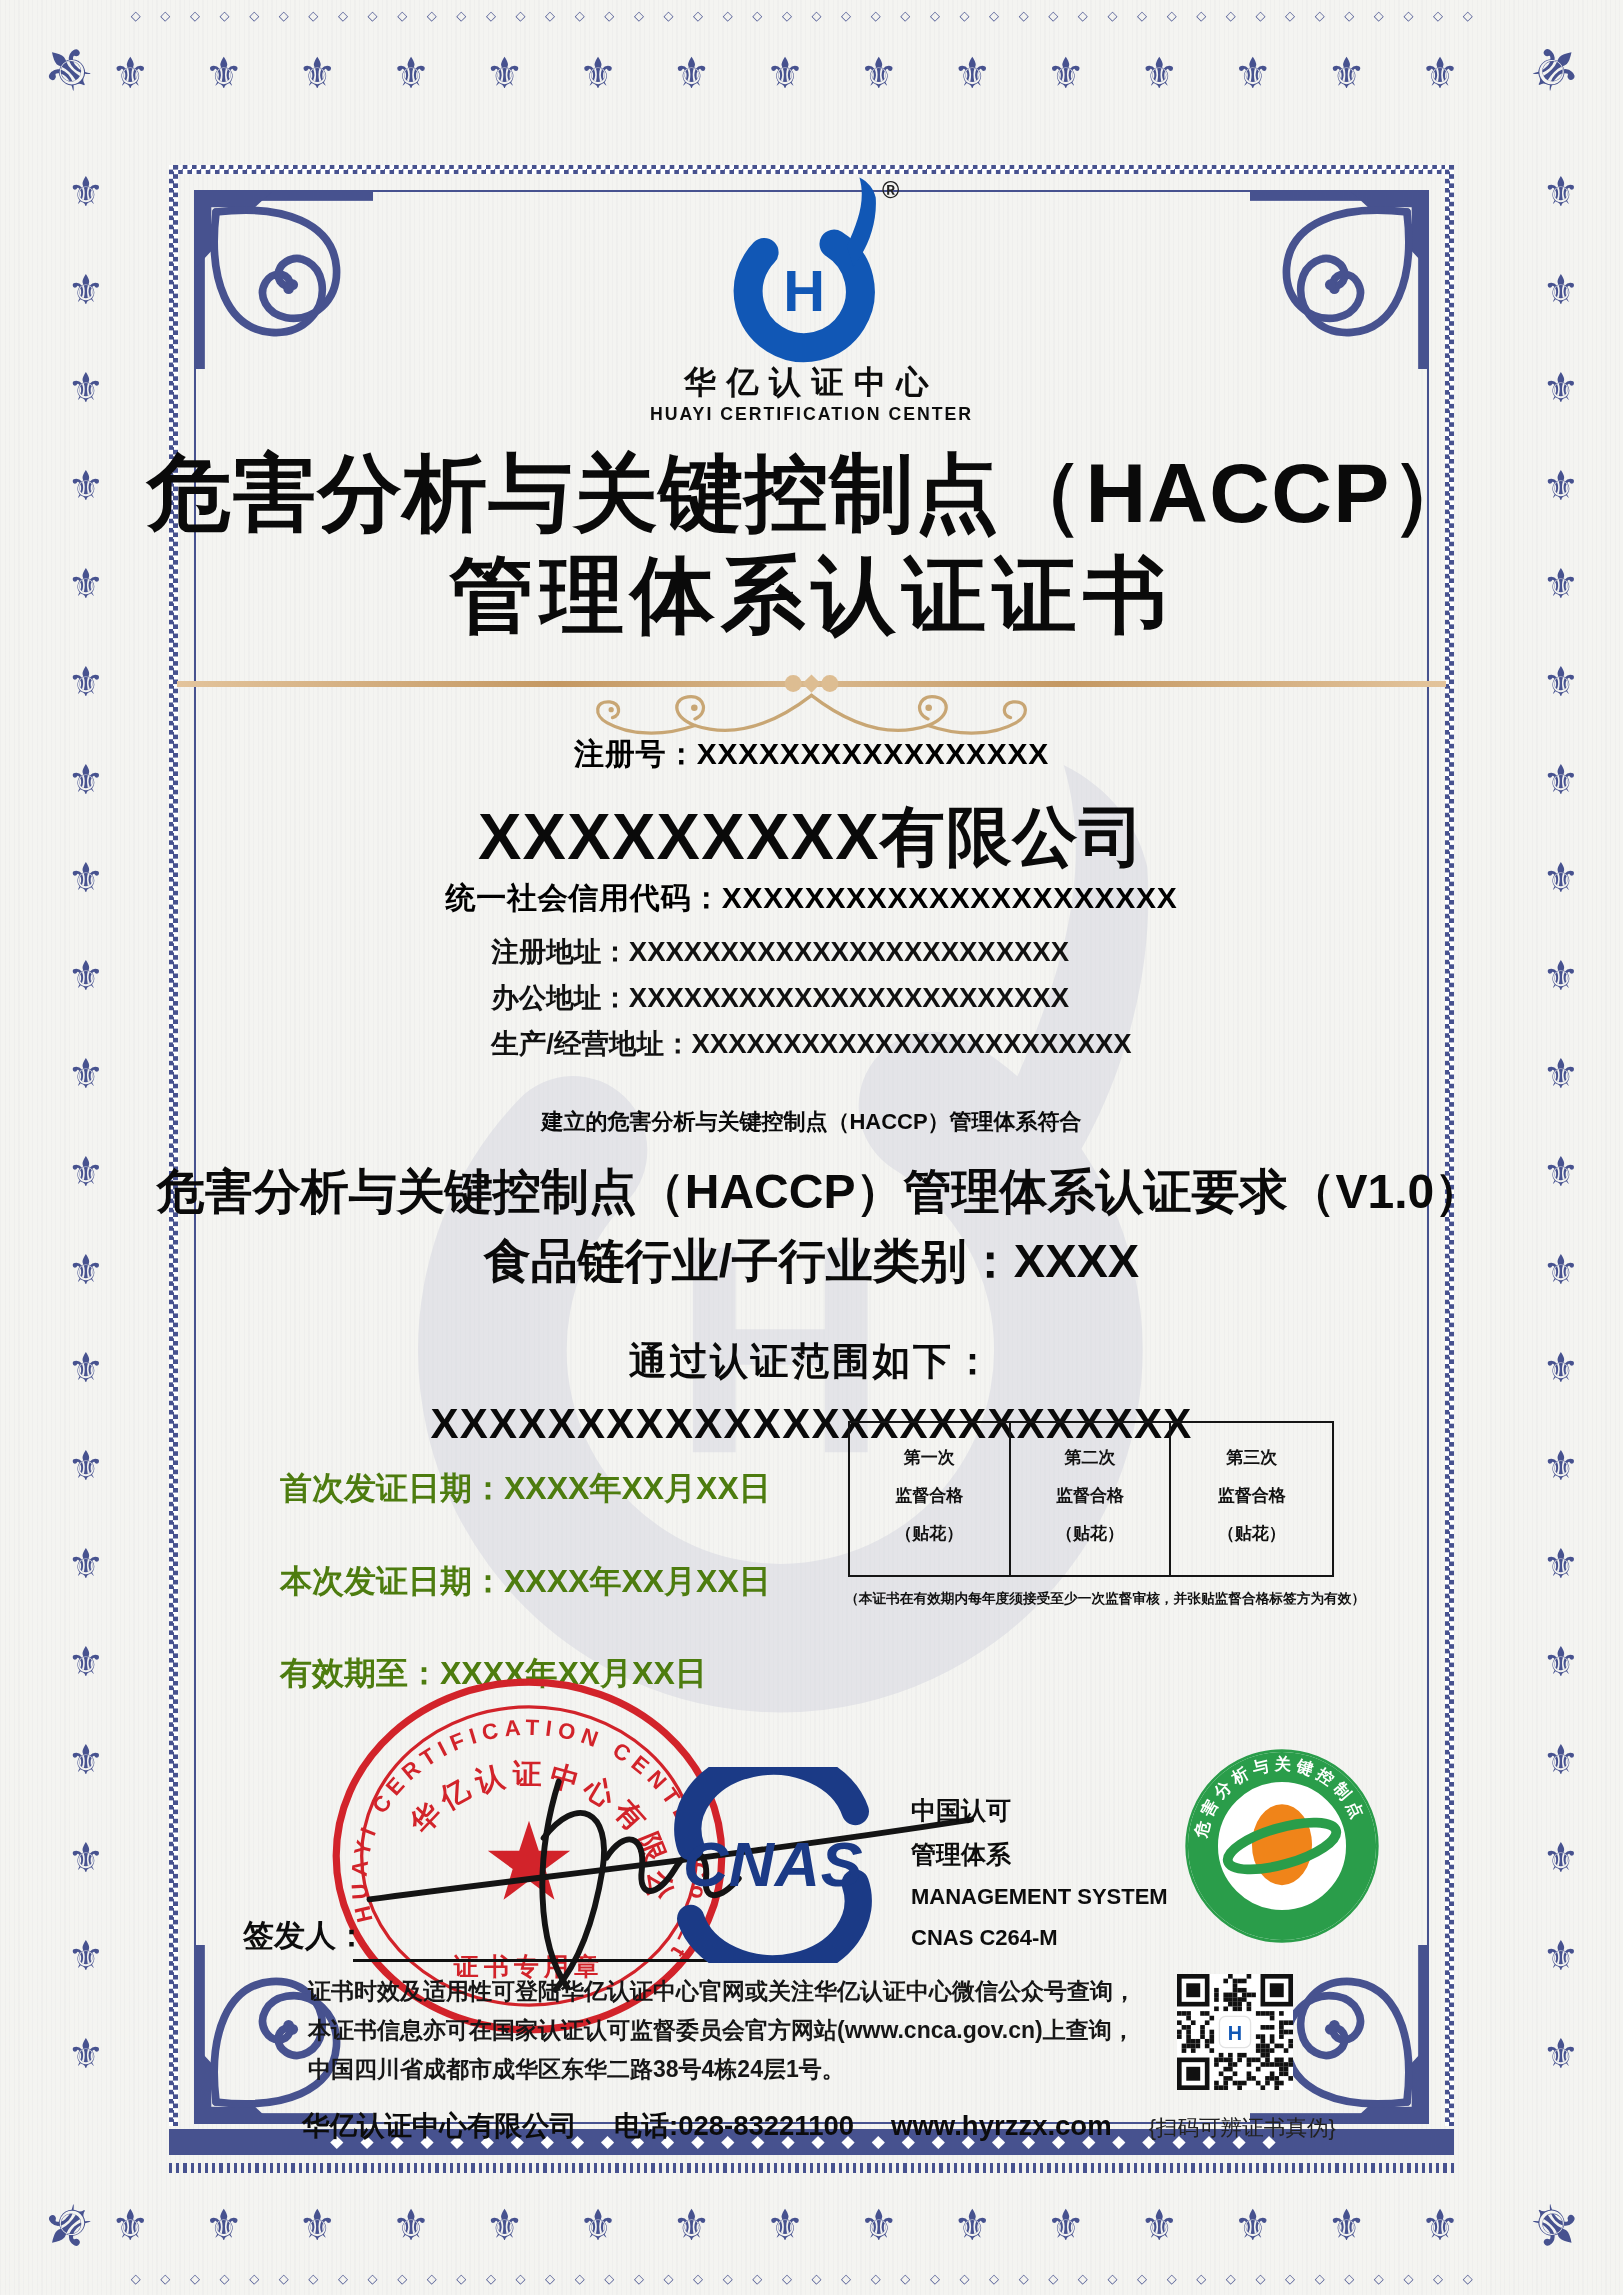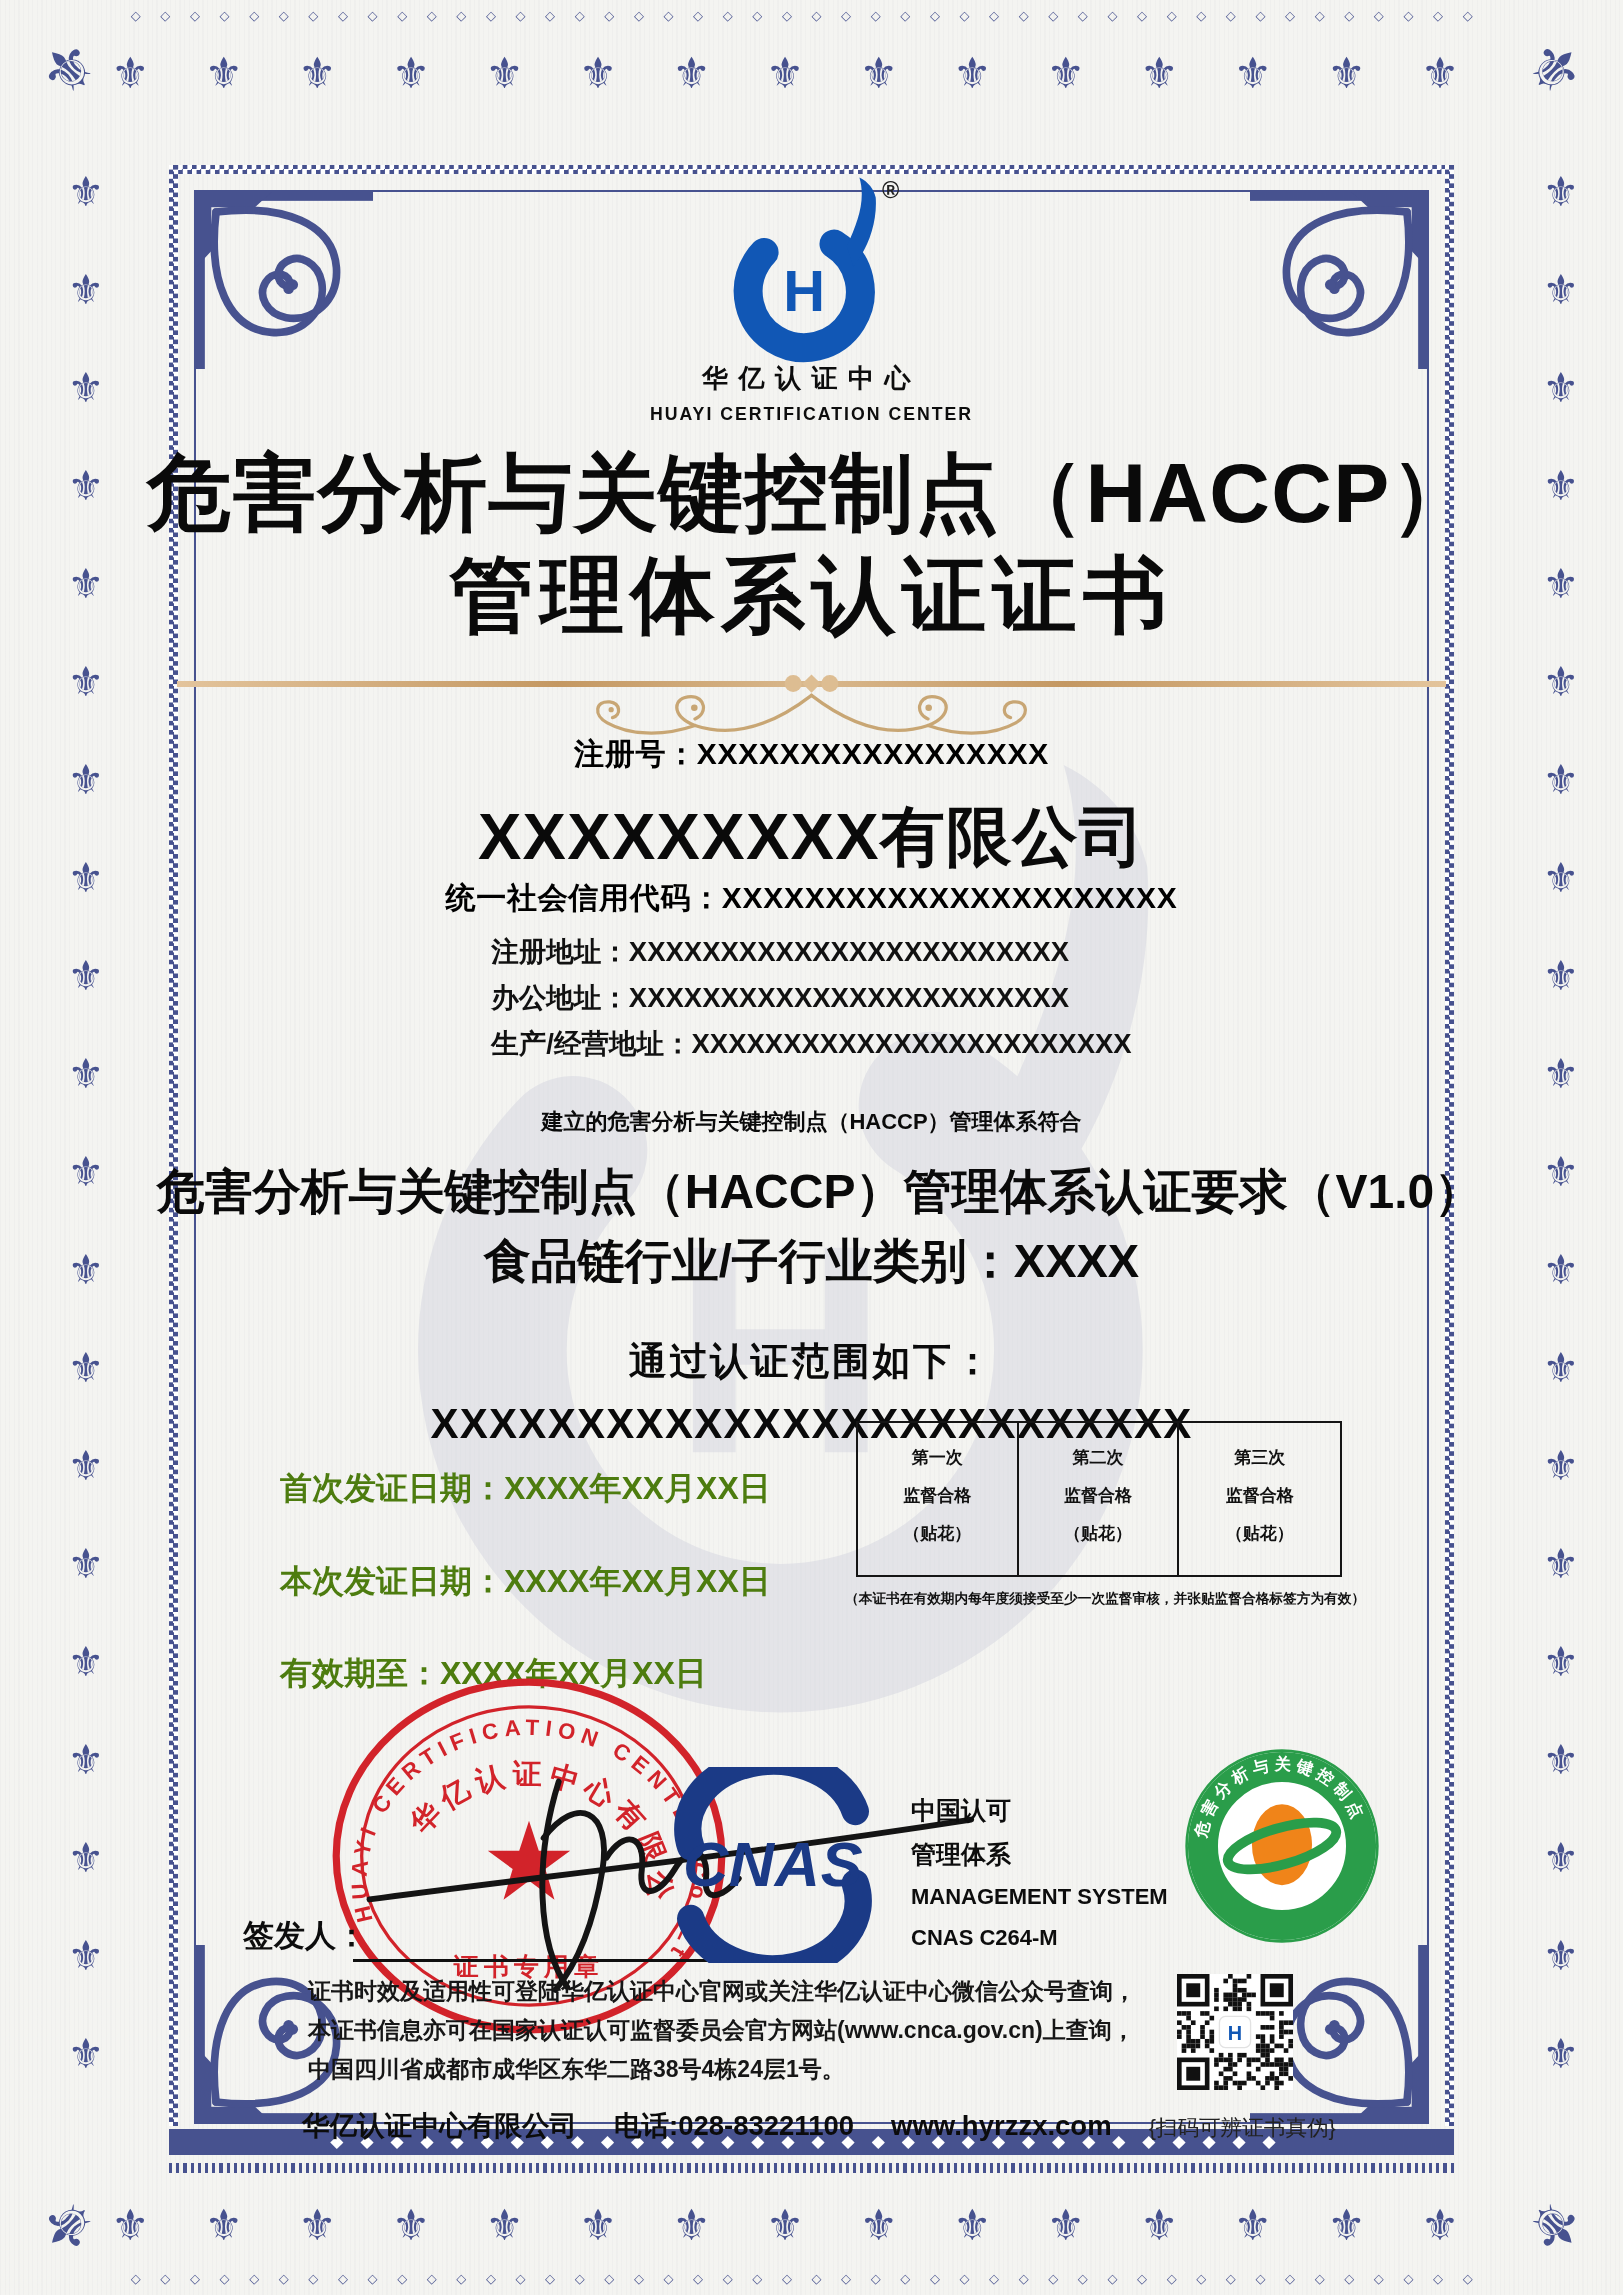--- a/index.html
+++ b/index.html
@@ -18,35 +18,35 @@
   .fleur-col{color:#47528f;font-size:41px;writing-mode:vertical-rl;text-orientation:upright;
     letter-spacing:50px;overflow:hidden;white-space:nowrap;width:72px;text-align:center;}
   .corner-fleur{color:#47528f;font-size:63px;line-height:63px;}
   .checker{background:repeating-conic-gradient(#47528f 0% 25%,#ffffff 0% 50%);background-size:9.2px 9.2px;}
   .inner-rect{border:2px solid #47528f;}
   .diamond-band{background:#47528f;color:#fff;font-size:17px;letter-spacing:17px;
     text-align:center;line-height:26px;height:26px;overflow:hidden;white-space:nowrap;}
   .stripe-band{height:10.5px;background:repeating-linear-gradient(90deg,#47528f 0 3.3px,transparent 3.3px 7.2px);}
   .corner svg{display:block;}
   
-  .brand-cn{font-size:26px;font-weight:bold;letter-spacing:10.5px;color:#0d0d0d;}
+  .brand-cn{font-size:32px;font-weight:bold;letter-spacing:10.5px;color:#0d0d0d;}
   .brand-en{font-size:17.7px;font-weight:bold;letter-spacing:2px;color:#0d0d0d;}
   .title{font-size:84px;font-weight:bold;color:#0a0a0a;letter-spacing:1.3px;white-space:nowrap;}
   .reg-line,.credit-line{font-size:30px;font-weight:bold;color:#000000;letter-spacing:0.7px;}
   .company-name{font-size:65px;font-weight:bold;color:#0a0a0a;letter-spacing:1.3px;}
   .addr{font-size:27.5px;font-weight:bold;color:#111;line-height:46px;text-align:left;
     display:inline-block;}
   .conform{font-size:22px;font-weight:bold;color:#0a0a0a;white-space:nowrap;}
   .req{font-size:48px;font-weight:bold;color:#0a0a0a;white-space:nowrap;}
   .industry{font-size:47px;font-weight:bold;color:#0a0a0a;}
   .scope-label{font-size:38px;font-weight:bold;color:#0a0a0a;letter-spacing:2.6px;}
   .scope-value{font-size:42px;font-weight:bold;color:#0a0a0a;letter-spacing:1.3px;}
   .date-line{font-size:32px;font-weight:bold;color:#4d7c0f;white-space:nowrap;}
   .sup-table{display:grid;grid-template-columns:1fr 1fr 1fr;border:2px solid #151515;
-    width:482px;height:152px;background:transparent;margin-left:8px;}
+    width:482px;height:152px;background:transparent;}
   .sup-cell{border-right:2px solid #151515;text-align:center;padding-top:15.7px;
     font-size:17px;font-weight:bold;color:#111;line-height:38px;}
   .sup-cell:last-child{border-right:none;}
   .sup-note{font-size:13.7px;font-weight:bold;color:#111;white-space:nowrap;}
   .sign-label{font-size:31px;font-weight:bold;color:#0d0d0d;}
   .sign-underline{height:3.3px;background:#101010;}
   .cnas-text div{font-weight:bold;color:#0d0d0d;}
   .footer-par{font-size:23px;font-weight:bold;color:#161616;line-height:39px;text-align:left;}
   .bottom-row{display:flex;align-items:baseline;gap:37px;white-space:nowrap;}
   .bottom-row .b{font-size:27.5px;font-weight:bold;color:#0c0c0c;}

